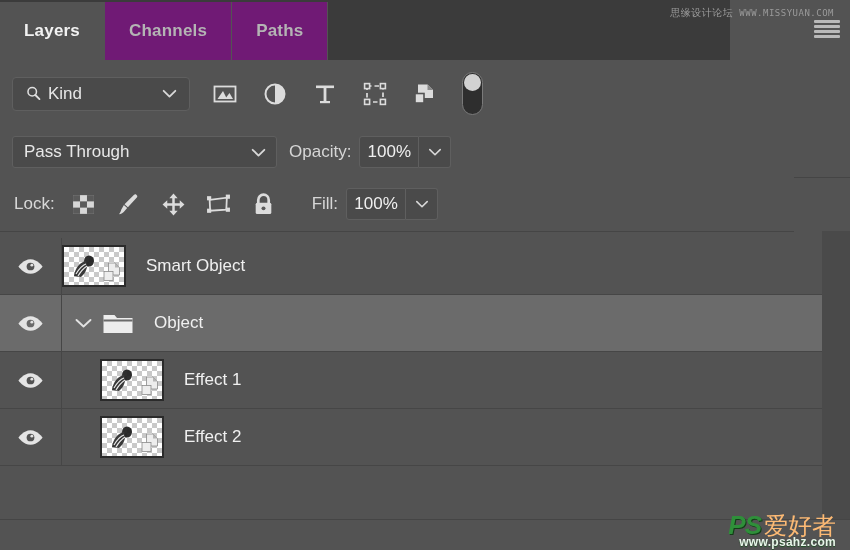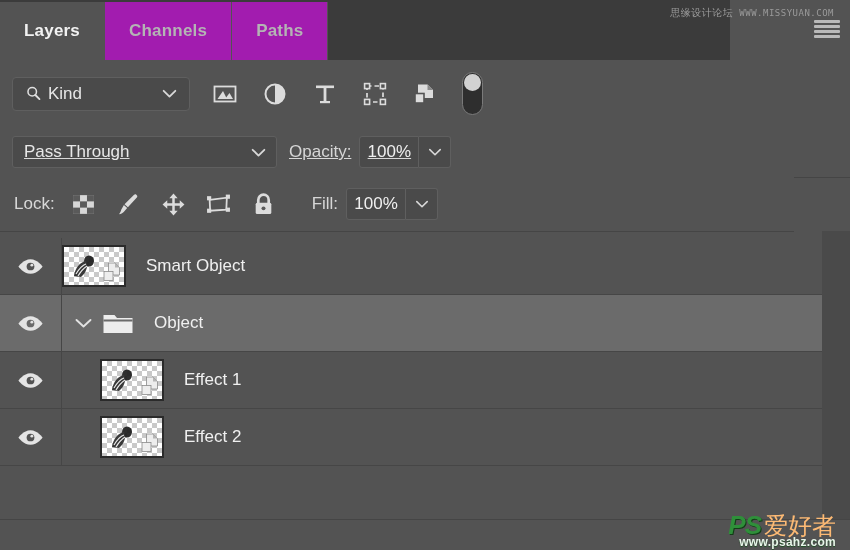--- a/index.html
+++ b/index.html
@@ -22,21 +22,21 @@
     width: 730px; height: 60px;
     background: #3b3b3b;
     display: flex; align-items: flex-end;
   }
   .tab {
     height: 58px;
     display: flex; align-items: center; justify-content: center;
     padding: 0 24px;
     font-size: 17px; font-weight: bold;
     color: #b4b4b4;
-    background: #a21caf;
+    background: #701a75;
     border-right: 1px solid #535353;
     box-sizing: border-box;
     letter-spacing: .2px;
   }
   .tab.active {
     background: #535353;
     color: #f2f2f2;
   }
   .tab-spacer { flex: 1 1 auto; height: 58px; background: #3b3b3b; }
 
@@ -98,21 +98,21 @@
     width: 17px; height: 17px; border-radius: 50%;
     background: #d2d2d2;
   }
 
   
   .blendrow {
     position: absolute; left: 0; top: 127px;
     width: 850px; height: 50px;
     background: #535353;
     border-bottom: 1px solid #454545;
-    display: flex; align-items: center; text-decoration: underline;
+    display: flex; align-items: center;
   }
   .blend-select {
     margin-left: 12px;
     width: 265px; height: 32px;
     background: #4a4a4a;
     border: 1px solid #5f5f5f;
     border-radius: 3px;
     display: flex; align-items: center;
     box-sizing: border-box;
   }

